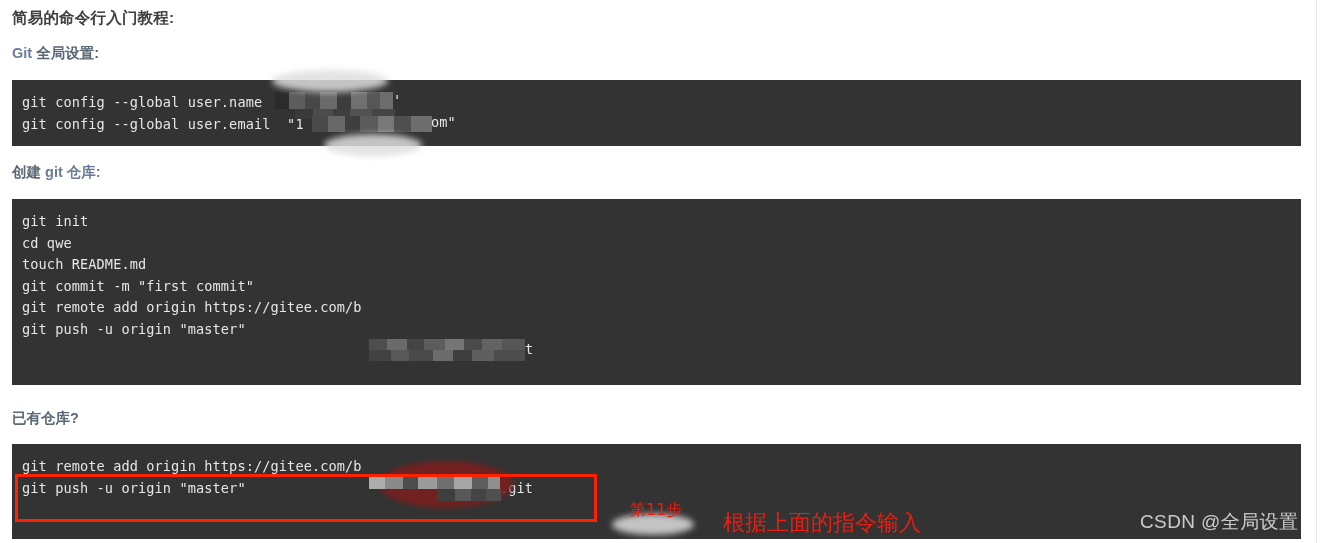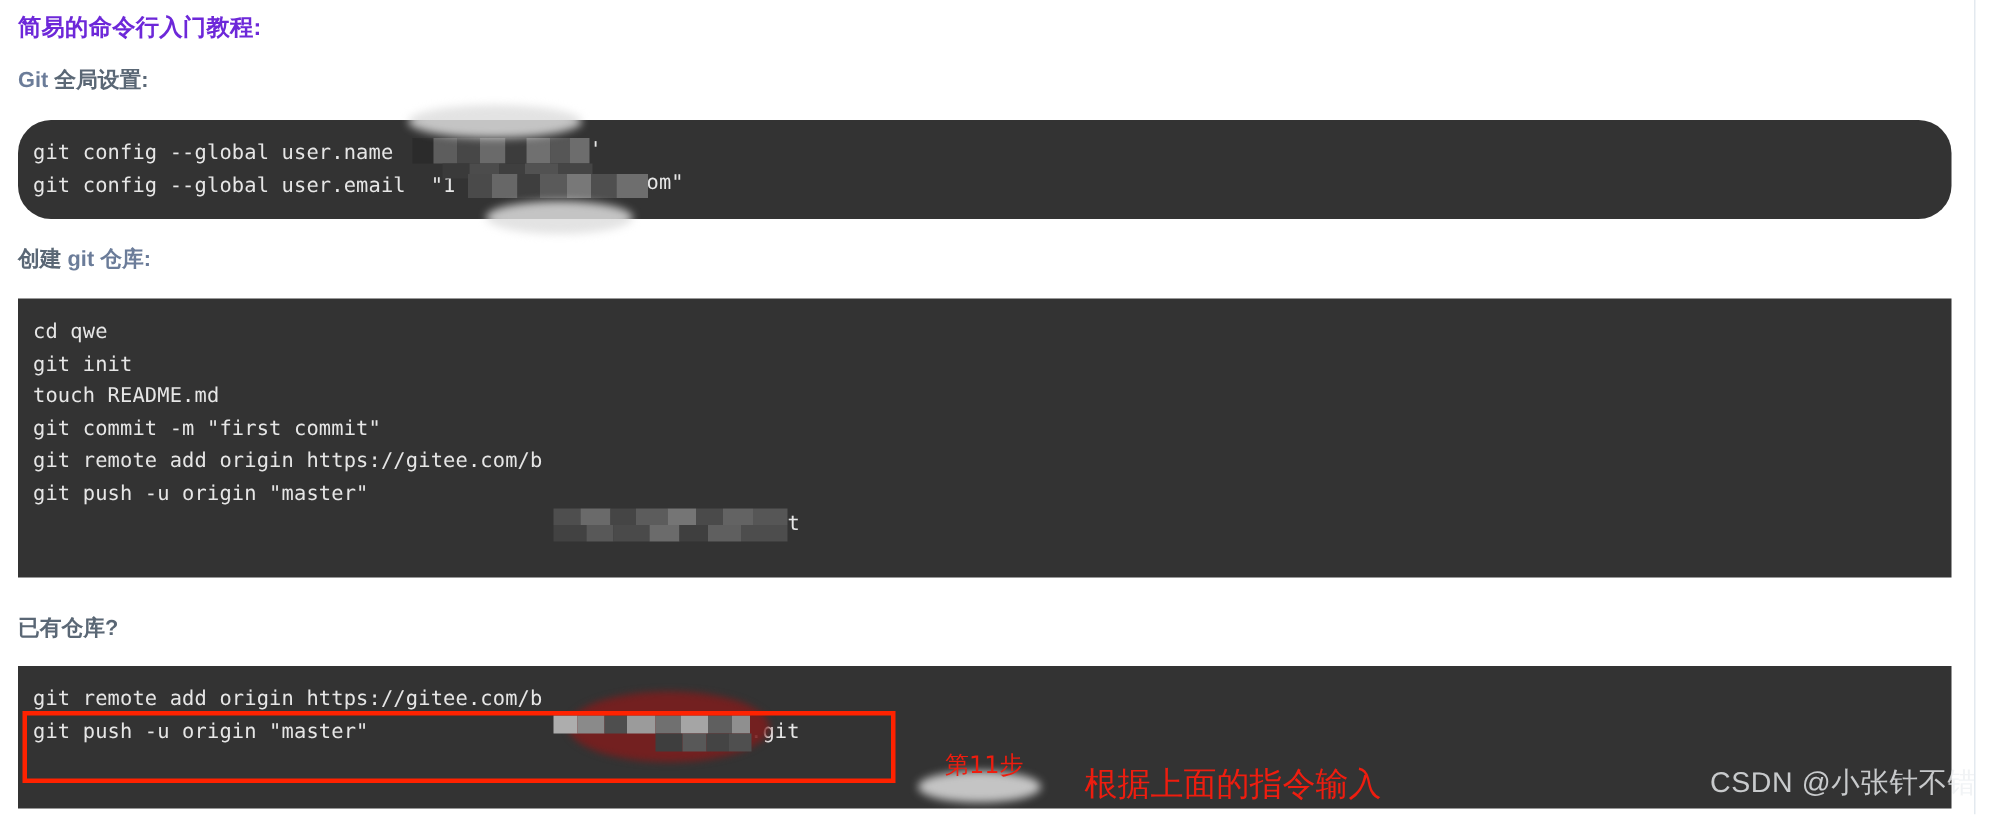--- a/index.html
+++ b/index.html
@@ -34,21 +34,21 @@
     height: 543px;
   }
 
   
   .main-heading {
     position: absolute;
     left: 12px;
     top: 8px;
     font-size: 15.5px;
     font-weight: bold;
-    color: #6d28d9;
+    color: #404040;
     letter-spacing: 0.2px;
     white-space: nowrap;
   }
   .section-label {
     position: absolute;
     left: 12px;
     font-size: 14.5px;
     font-weight: bold;
     color: #5a6775;
     white-space: nowrap;
@@ -73,21 +73,21 @@
   }
   .code-line {
     font-family: "DejaVu Sans Mono", "Liberation Mono", monospace;
     font-size: 13.6px;
     line-height: 21.5px;
     color: #e6e6e6;
     white-space: pre;
     letter-spacing: 0.1px;
   }
 
-  #codeblock-1 { top: 80px;  height: 66px; border-radius: 22px; }
+  #codeblock-1 { top: 80px;  height: 66px; }
   #codeblock-2 { top: 199px; height: 186px; }
   #codeblock-3 { top: 444px; height: 95px; }
 
   
   .mosaic {
     position: absolute;
     pointer-events: none;
   }
   .mosaic .px {
     position: absolute;
@@ -196,22 +196,22 @@
 
   <div class="smudge" style="left:272px; top:70px; width:116px; height:22px;"></div>
   <div class="smudge" style="left:324px; top:134px; width:98px; height:22px;"></div>
 
   <div class="section-label lbl2">
     <span>创建 </span><span class="kw">git 仓库:</span>
   </div>
 
   <div class="codeblock" id="codeblock-2">
     <div class="lines">
+      <div class="code-line">git init</div>
       <div class="code-line">cd qwe</div>
-      <div class="code-line">git init</div>
       <div class="code-line">touch README.md</div>
       <div class="code-line">git commit -m "first commit"</div>
       <div class="code-line">git remote add origin https://gitee.com/b</div>
       <div class="code-line">git push -u origin "master"</div>
     </div>
 
     <div class="code-line" style="position:absolute;left:513px;top:140px;">t</div>
 
     <div class="mosaic" style="left:357px; top:140px; width:156px; height:11px;">
       <div class="px" style="left:0px;width:18px;background:#4e4e4e;"></div>
@@ -266,17 +266,17 @@
     </div>
   </div>
 
   <div class="red-box" style="left:15px; top:474px; width:582px; height:48px;"></div>
 
   <div class="smudge" style="left:612px; top:514px; width:82px; height:21px;"></div>
 
   <div class="annot" id="annot-step">第11步</div>
   <div class="annot" id="annot-desc">根据上面的指令输入</div>
 
-  <div class="watermark">CSDN @小张针不错</div>
+  <div class="watermark">CSDN @全局设置</div>
 
 </div>
 
 <div class="page-edge"></div>
 
 </body></html>

